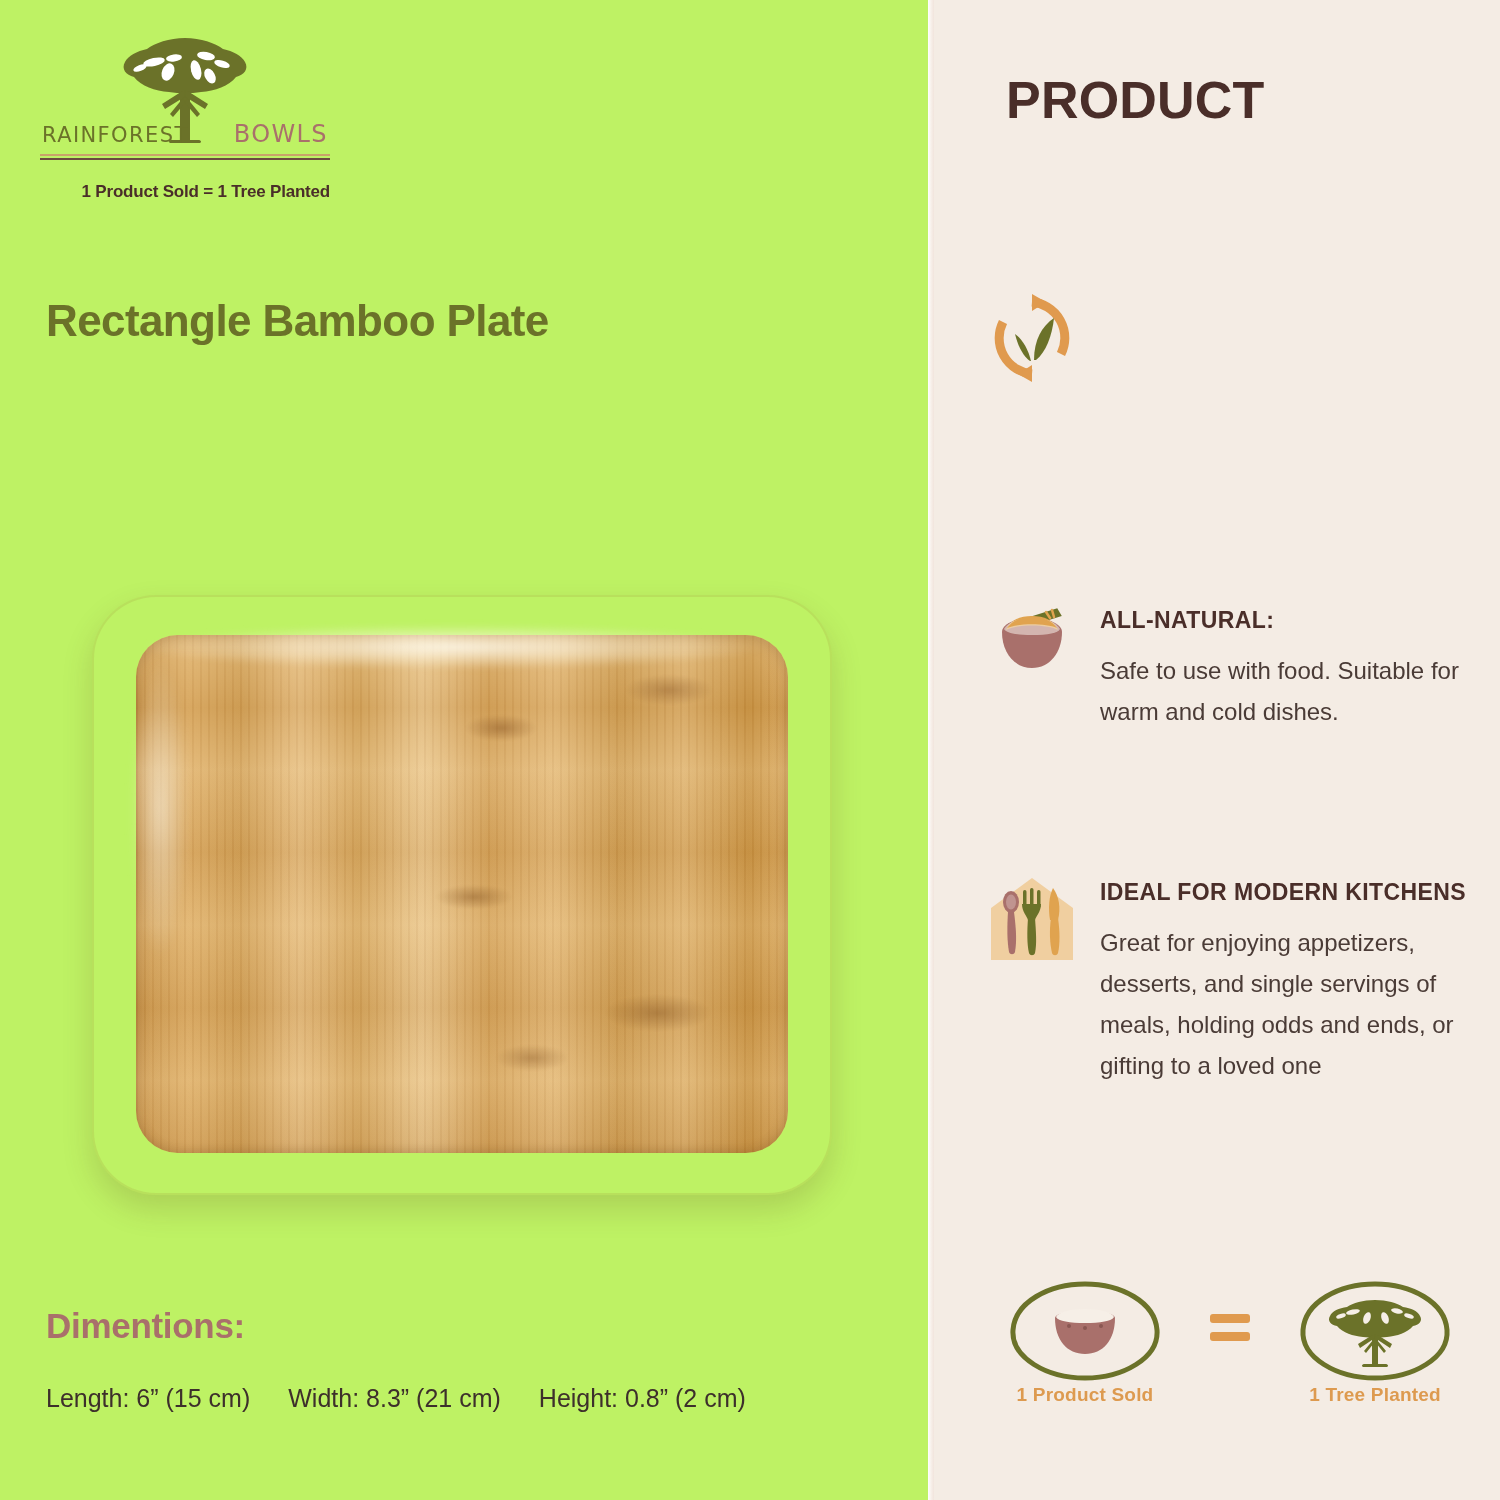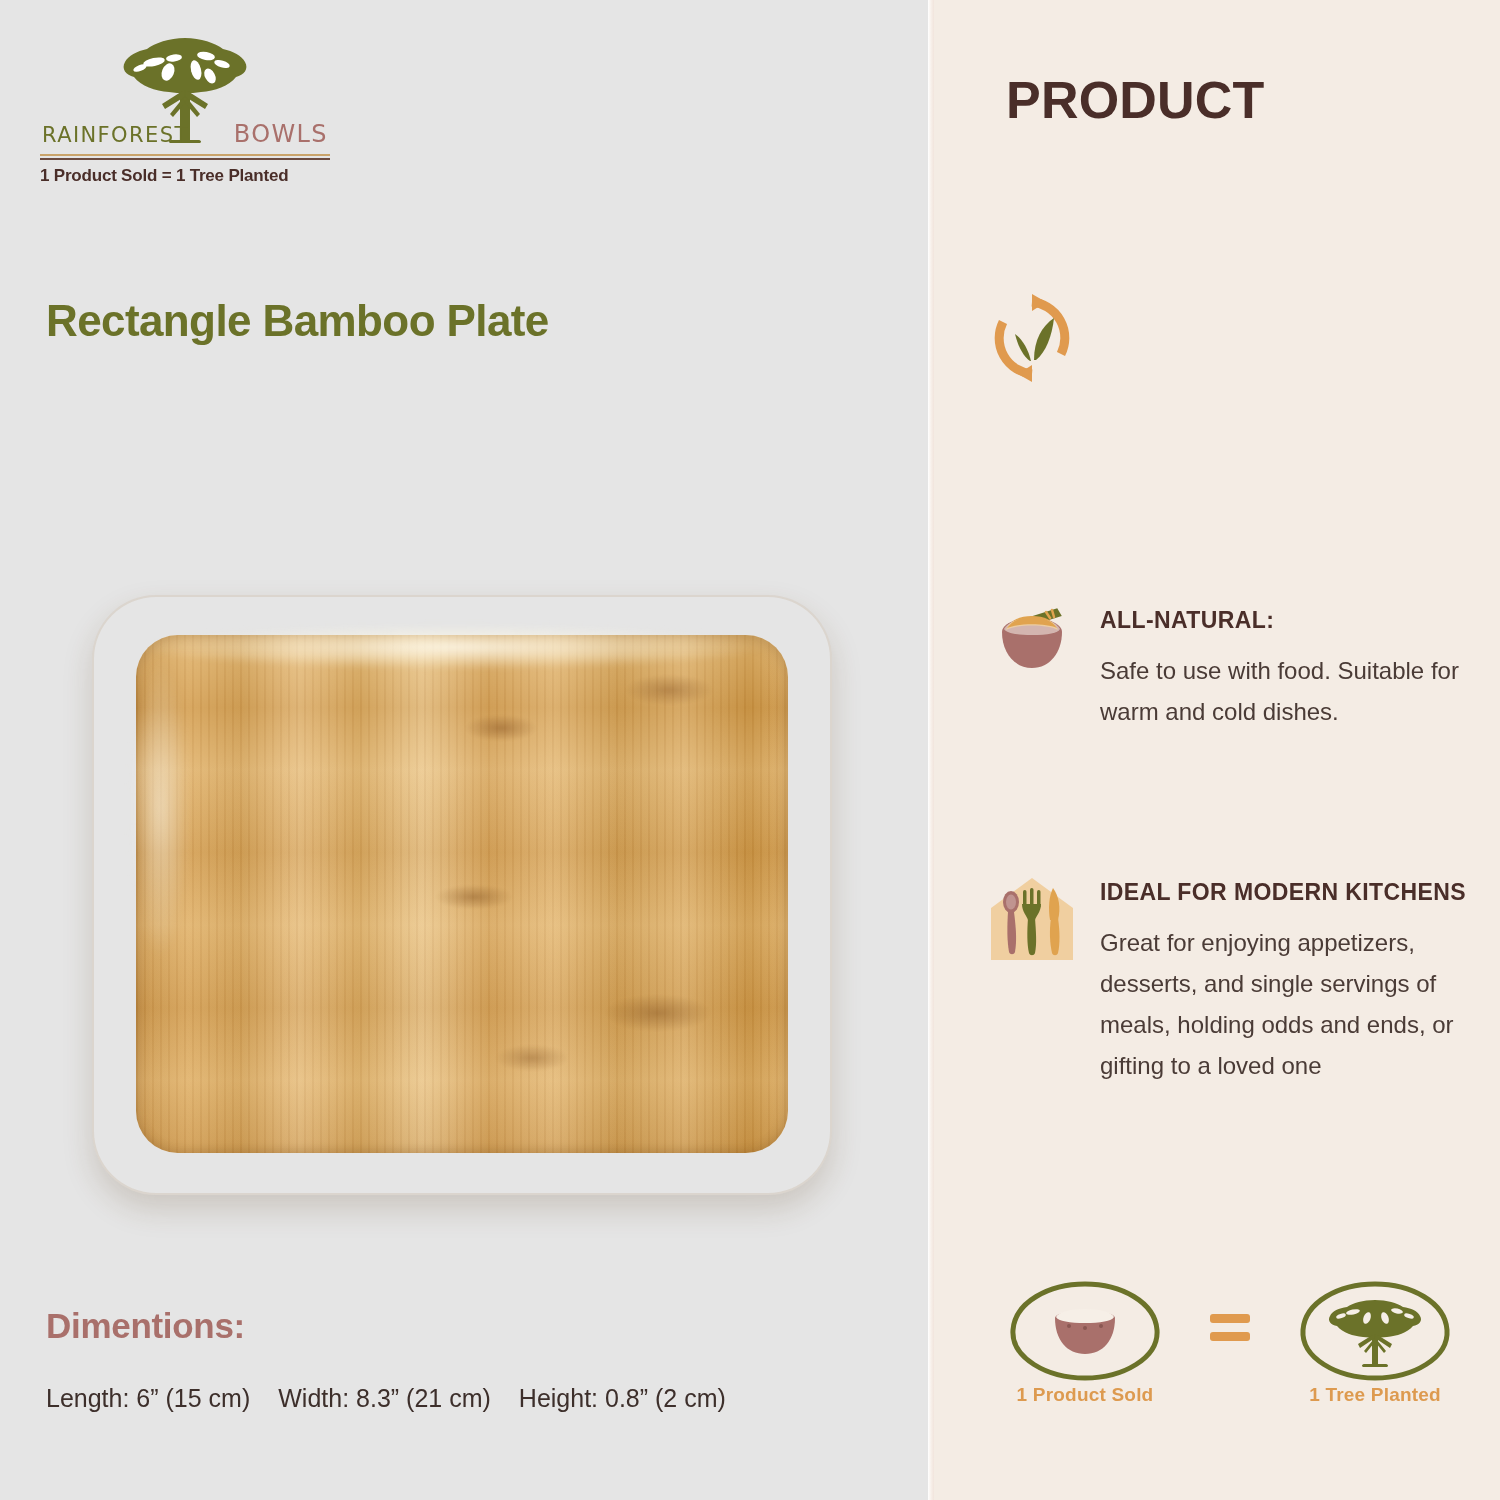--- a/index.html
+++ b/index.html
@@ -8,21 +8,21 @@
     font-family:"Liberation Sans", sans-serif;
     background:#ffffff;
     position:relative;
     overflow:hidden;
   }
   .page { position:absolute; inset:0; display:flex; }
 
   
   .left-col {
     width:928px; height:1500px;
-    background:#e5e5e5;
+    background:#bef264;
     position:relative;
   }
 
   
   .logo-block { position:absolute; left:40px; top:28px; width:290px; }
   .logo-tree-row {
     position:relative; height:120px;
     display:flex; align-items:flex-end; justify-content:center;
   }
   .logo-tree { position:absolute; left:50%; top:0; transform:translateX(-50%); }
@@ -36,21 +36,21 @@
     font-size:21px; letter-spacing:1.4px; color:#6b7229; font-weight:400;
   }
   .logo-bowls {
     font-family:"DejaVu Sans", sans-serif;
     font-size:24px; letter-spacing:1.4px; color:#a9706b; font-weight:400;
   }
   .logo-rule-gold { height:2px; background:#c9a36a; margin-top:6px; }
   .logo-rule-brown { height:2px; background:#6b4a3f; margin-top:2px; }
   .logo-tagline {
     font-size:17px; font-weight:700; color:#4a2e29;
-    margin-top:6px; letter-spacing:-0.2px; text-align:left;
+    margin-top:22px; letter-spacing:-0.2px; text-align:right;
   }
 
   
   .product-title {
     position:absolute; left:46px; top:296px;
     font-size:44px; font-weight:700; color:#6b7229;
     letter-spacing:-0.6px; font-stretch:condensed;
   }
   .product-desc {
     position:absolute; left:46px; top:396px; width:840px;
@@ -128,21 +128,21 @@
   
   .knot { position:absolute; border-radius:50%; filter:blur(1.2px); }
 
   
   .dim-title {
     position:absolute; left:46px; top:1306px;
     font-size:35px; font-weight:700; color:#a9706b; letter-spacing:-0.3px;
   }
   .dim-row {
     position:absolute; left:46px; top:1384px;
-    display:flex; gap:28px;
+    display:flex; gap:38px;
     font-size:25px; color:#3d2f2b;
   }
 
   
   .divider {
     width:6px; height:1500px;
     background:linear-gradient(90deg,#ffffff 0%, #f7efe9 55%, #f1e4dc 100%);
   }
 
   

